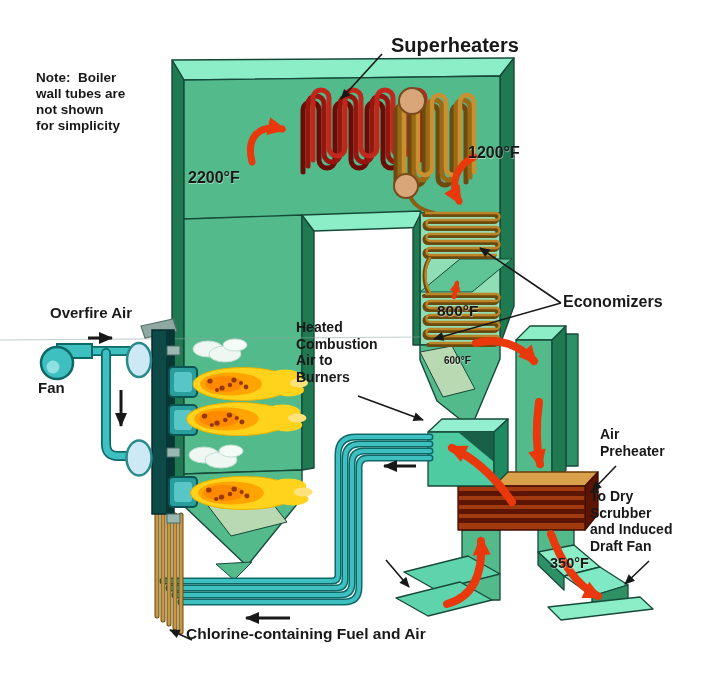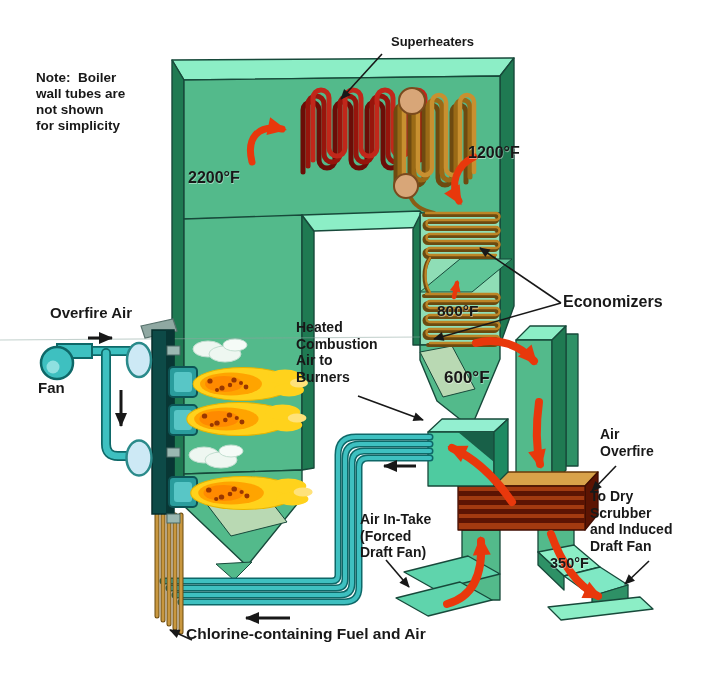--- a/index.html
+++ b/index.html
@@ -235,49 +235,46 @@
     <path d="M386,560 L409,587" stroke-width="1.6" marker-end="url(#mBlkS)"></path>
     <path d="M192,640 L170,630" stroke-width="1.6" marker-end="url(#mBlkS)"></path>
   </g>
 </svg>
 
 <div class="lbl ctr" style="left:36px;top:70px;width:134px;font-size:13.5px;">Note:  Boiler
 wall tubes are
 not shown
 for simplicity</div>
 
-<div class="lbl" style="left:391px;top:34px;font-size:13px;text-align:right;">Superheaters</div>
+<div class="lbl" style="left:391px;top:34px;font-size:20px;text-align:right;">Superheaters</div>
 
 <div class="lbl tval" style="left:188px;top:169px;font-size:16px;">2200°F</div>
 
 <div class="lbl tval" style="left:468px;top:144px;font-size:16px;">1200°F</div>
 
 <div class="lbl tval" style="left:437px;top:265px;font-size:15.5px;margin-top:37px;">800°F</div>
 
-<div class="lbl tval" style="left:444px;top:368px;font-size:17px;">600°F</div>
+<div class="lbl tval" style="left:444px;top:355px;font-size:10px;">600°F</div>
 
 <div class="lbl tval" style="left:550px;top:555px;font-size:14.5px;">350°F</div>
 
 <div class="lbl" style="left:563px;top:293px;font-size:16px;">Economizers</div>
 
 <div class="lbl" style="left:50px;top:304px;font-size:15px;">Overfire Air</div>
 
 <div class="lbl" style="left:38px;top:379px;font-size:15px;">Fan</div>
 
 <div class="lbl ctr" style="left:296px;top:319px;width:100px;font-size:14px;">Heated
 Combustion
 Air to
 Burners</div>
 
-<div class="lbl ctr" style="left:360px;top:511px;width:104px;font-size:14px;">Air In-Take
-(Forced
-Draft Fan)</div>
 
 <div class="lbl ctr" style="left:600px;top:426px;width:84px;font-size:14px;">Air
-Overfire</div>
+Preheater</div>
 
 <div class="lbl ctr" style="left:590px;top:488px;width:114px;font-size:14px;">To Dry
 Scrubber
 and Induced
 Draft Fan</div>
 
 <div class="lbl" style="left:186px;top:625px;font-size:15.5px;">Chlorine-containing Fuel and Air</div>
 
 </div>
 

